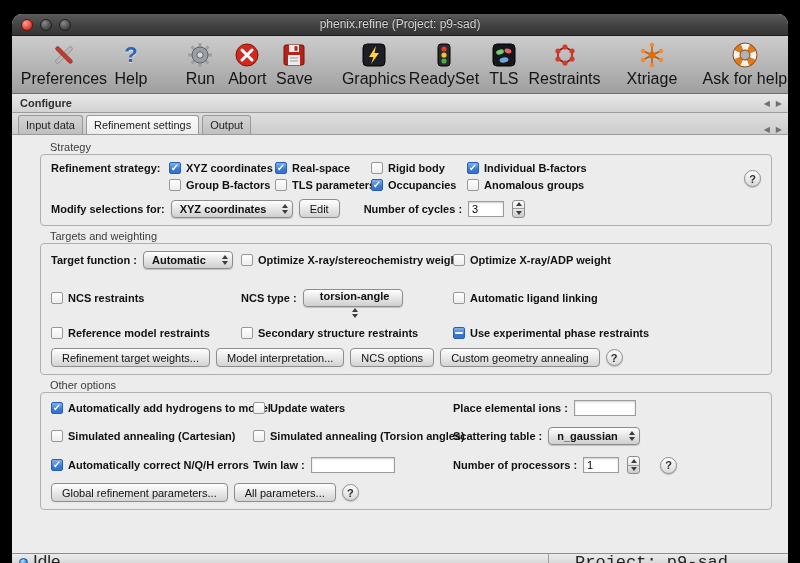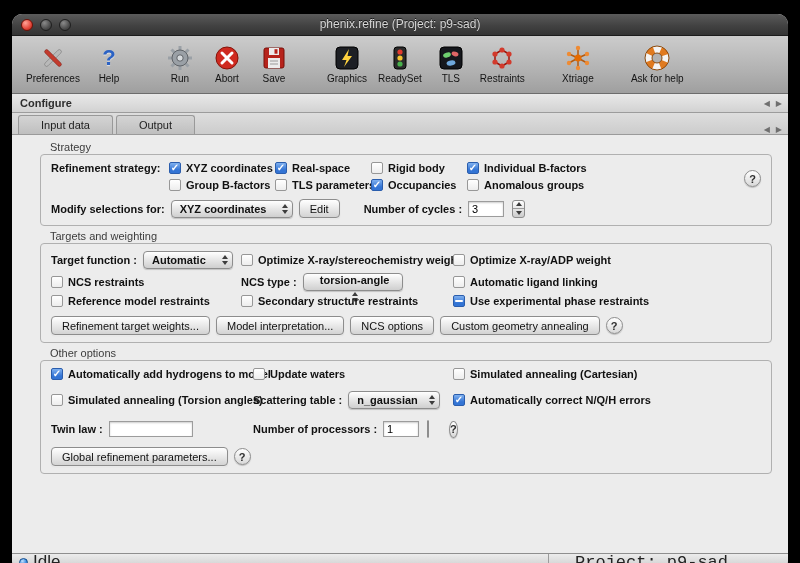--- a/index.html
+++ b/index.html
@@ -18,34 +18,34 @@
   .tls { position:absolute; left:9px; top:5px; display:flex; gap:7px; }
   .tl { width:12px; height:12px; border-radius:50%; display:inline-block; }
   .tl-close { background:radial-gradient(circle at 35% 30%, #ffa396, #e2463a 60%, #a3210f); border:1px solid #6f1208; }
   .tl-gray  { background:radial-gradient(circle at 35% 30%, #8a8a8a, #4d4d4d 60%, #2e2e2e); border:1px solid #1f1f1f; }
 
   
   .toolbar { height:58px; flex:0 0 58px; background:linear-gradient(#cccccc,#b2b2b2 60%,#9f9f9f);
     border-bottom:1px solid #6d6d6d; display:flex; align-items:center; padding:2px 6px 3px 14px; gap:11px; }
   .tb-item { display:flex; flex-direction:column; align-items:center; gap:1px; min-width:36px; cursor:default; }
   .tb-icon { height:28px; display:flex; align-items:center; justify-content:center; }
-  .tb-label { font-size:10px; color:#141414; white-space:nowrap; }
+  .tb-label { font-size:16px; color:#141414; white-space:nowrap; }
   .sp { width:13px; }
   .qmark { font-size:22px; font-weight:bold; color:#2b62c4; text-shadow:0 1px 1px rgba(255,255,255,0.6); line-height:26px; }
 
   
   .cfg-strip { height:19px; flex:0 0 19px; background:linear-gradient(#e9e9e9,#d2d2d2); border-bottom:1px solid #9c9c9c;
     display:flex; align-items:center; padding:0 6px 0 8px; }
   .cfg-label { font-size:11px; font-weight:bold; color:#2e2e2e; }
   .strip-arrows { margin-left:auto; display:flex; gap:6px; align-items:center; color:#6f6f6f; font-size:8px; }
 
   
   .tab-strip { height:22px; flex:0 0 22px; background:linear-gradient(#dedede,#cccccc); border-bottom:1px solid #9a9a9a;
     display:flex; align-items:flex-end; padding:0 6px; }
-  .tab { font-size:11px; color:#1e1e1e; padding:3px 22px 3px; border:1px solid #999; border-bottom:none;
+  .tab { font-size:11px; color:#1e1e1e; padding:3px 7px 3px; border:1px solid #999; border-bottom:none;
     border-radius:3px 3px 0 0; margin-right:3px; background:linear-gradient(#d4d4d4,#bfbfbf); white-space:nowrap; }
   .tab.active { background:linear-gradient(#fbfbfb,#ececec); }
 
   
   .content { flex:1 1 auto; background:#ececec; padding-top:3px; overflow:hidden; }
   .group-title { font-size:11px; color:#3c3c3c; margin:3px 0 1px 38px; }
   .group-body { margin:0 16px 4px 28px; border:1px solid #b0b0b0; border-radius:4px; padding:7px 10px; }
 
   .lbl { font-size:11px; font-weight:bold; color:#111; white-space:nowrap; }
   .row { display:flex; align-items:center; }
@@ -87,21 +87,21 @@
   .help { width:17px; height:17px; border-radius:50%; border:1px solid #8d8d8d;
     background:linear-gradient(#ffffff,#d8d8d8); font-size:11px; font-weight:bold; color:#2e2e2e;
     display:inline-flex; align-items:center; justify-content:center; box-shadow:0 1px 1px rgba(0,0,0,0.2); cursor:default; }
 
   
   .sgrid { display:grid; grid-template-columns:118px 106px 96px 96px auto; row-gap:5px; align-items:center; }
   .strategy-body { position:relative; }
   .help-abs { position:absolute; right:10px; top:15px; }
   .modify-row { margin-top:8px; gap:6px; }
   .cycles-lbl { margin-left:18px; }
-  .tgrid { display:grid; grid-template-columns:190px 212px auto; row-gap:4px; align-items:center; }
+  .tgrid { display:grid; grid-template-columns:190px 212px auto; row-gap:20px; align-items:center; }
   .ogrid { display:grid; grid-template-columns:202px 200px auto; row-gap:11px; align-items:center; }
   .cell { display:flex; align-items:center; gap:6px; }
   .btn-row { display:flex; align-items:center; gap:6px; margin-top:9px; }
 
   
   .statusbar { height:17px; flex:0 0 17px; background:linear-gradient(#ececec,#c9c9c9); border-top:1px solid #8f8f8f;
     display:flex; align-items:center; font-size:17px; color:#222; }
   .led { width:9px; height:9px; border-radius:50%; margin:0 5px 0 7px;
     background:radial-gradient(circle at 35% 30%, #c3e1ff, #3f8fe0 55%, #155aa8); border:1px solid #104a8c; }
   .status-right { margin-left:auto; border-left:1px solid #9c9c9c; width:240px; height:100%;
@@ -278,20 +278,21 @@
   <div class="cfg-strip">
     <span class="cfg-label">Configure</span>
     <span class="strip-arrows">
       <span>◀</span>
       <span>▶</span>
     </span>
   </div>
 
   <div class="tab-strip">
     <span class="tab inactive">Input data</span>
+    <span class="tab active">Refinement settings</span>
     <span class="tab inactive">Output</span>
     <span class="strip-arrows">
       <span>◀</span>
       <span>▶</span>
     </span>
   </div>
 
   <div class="content">
 
     <div>
@@ -445,20 +446,24 @@
                 <span class="cb-label">Automatically add hydrogens to model</span>
               </span>
           </div>
           <div class="cell">
             <span class="cb">
                 <span class="box unchecked"></span>
                 <span class="cb-label">Update waters</span>
               </span>
           </div>
           <div class="cell">
+            <span class="lbl">Place elemental ions :</span>
+            <input class="field f62" value="" style="">
+          </div>
+          <div class="cell">
             <span class="cb">
                 <span class="box unchecked"></span>
                 <span class="cb-label">Simulated annealing (Cartesian)</span>
               </span>
           </div>
           <div class="cell">
             <span class="cb">
                 <span class="box unchecked"></span>
                 <span class="cb-label">Simulated annealing (Torsion angles)</span>
               </span>
@@ -492,20 +497,21 @@
                 </span>
                 <span class="half">
                   <i class="tri-d"></i>
                 </span>
               </span>
             <span class="help" style="margin-left:14px">?</span>
           </div>
         </div>
         <div class="btn-row">
           <button class="btn">Global refinement parameters...</button>
+          <button class="btn">All parameters...</button>
           <span class="help">?</span>
         </div>
       </div>
     </div>
 
   </div>
 
   <div class="statusbar">
     <span class="led"></span>
     <span>Idle</span>

